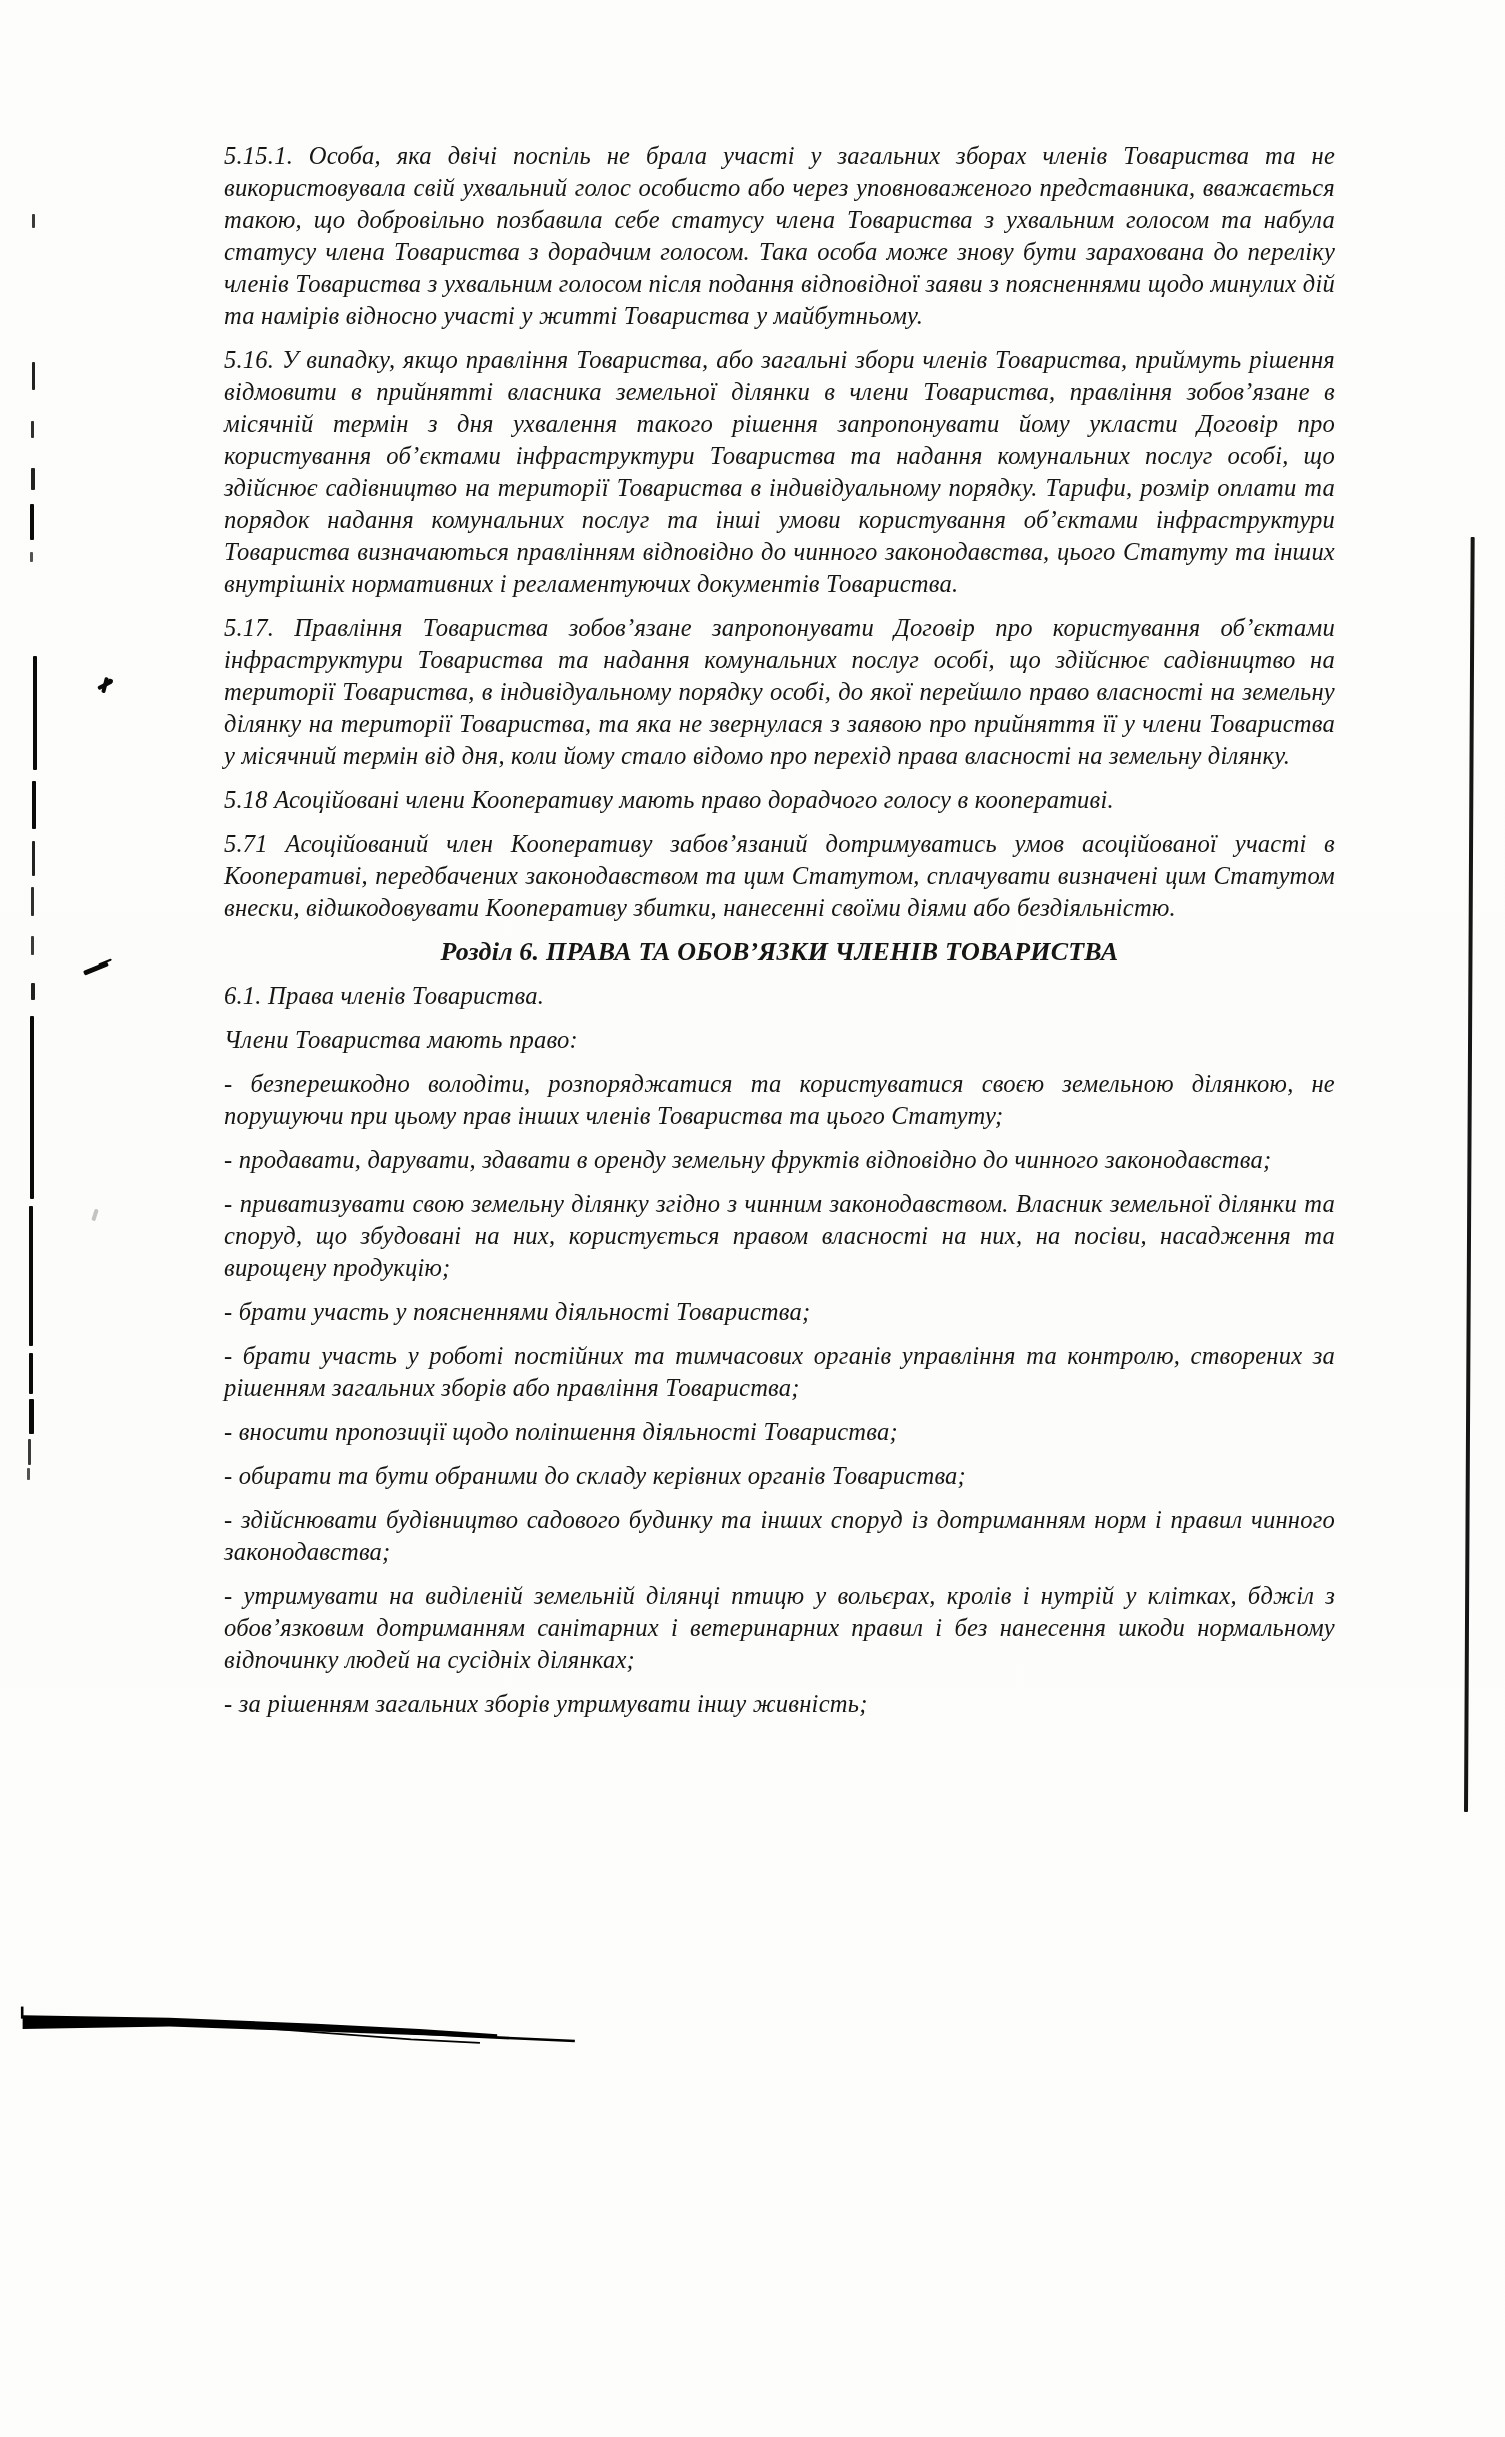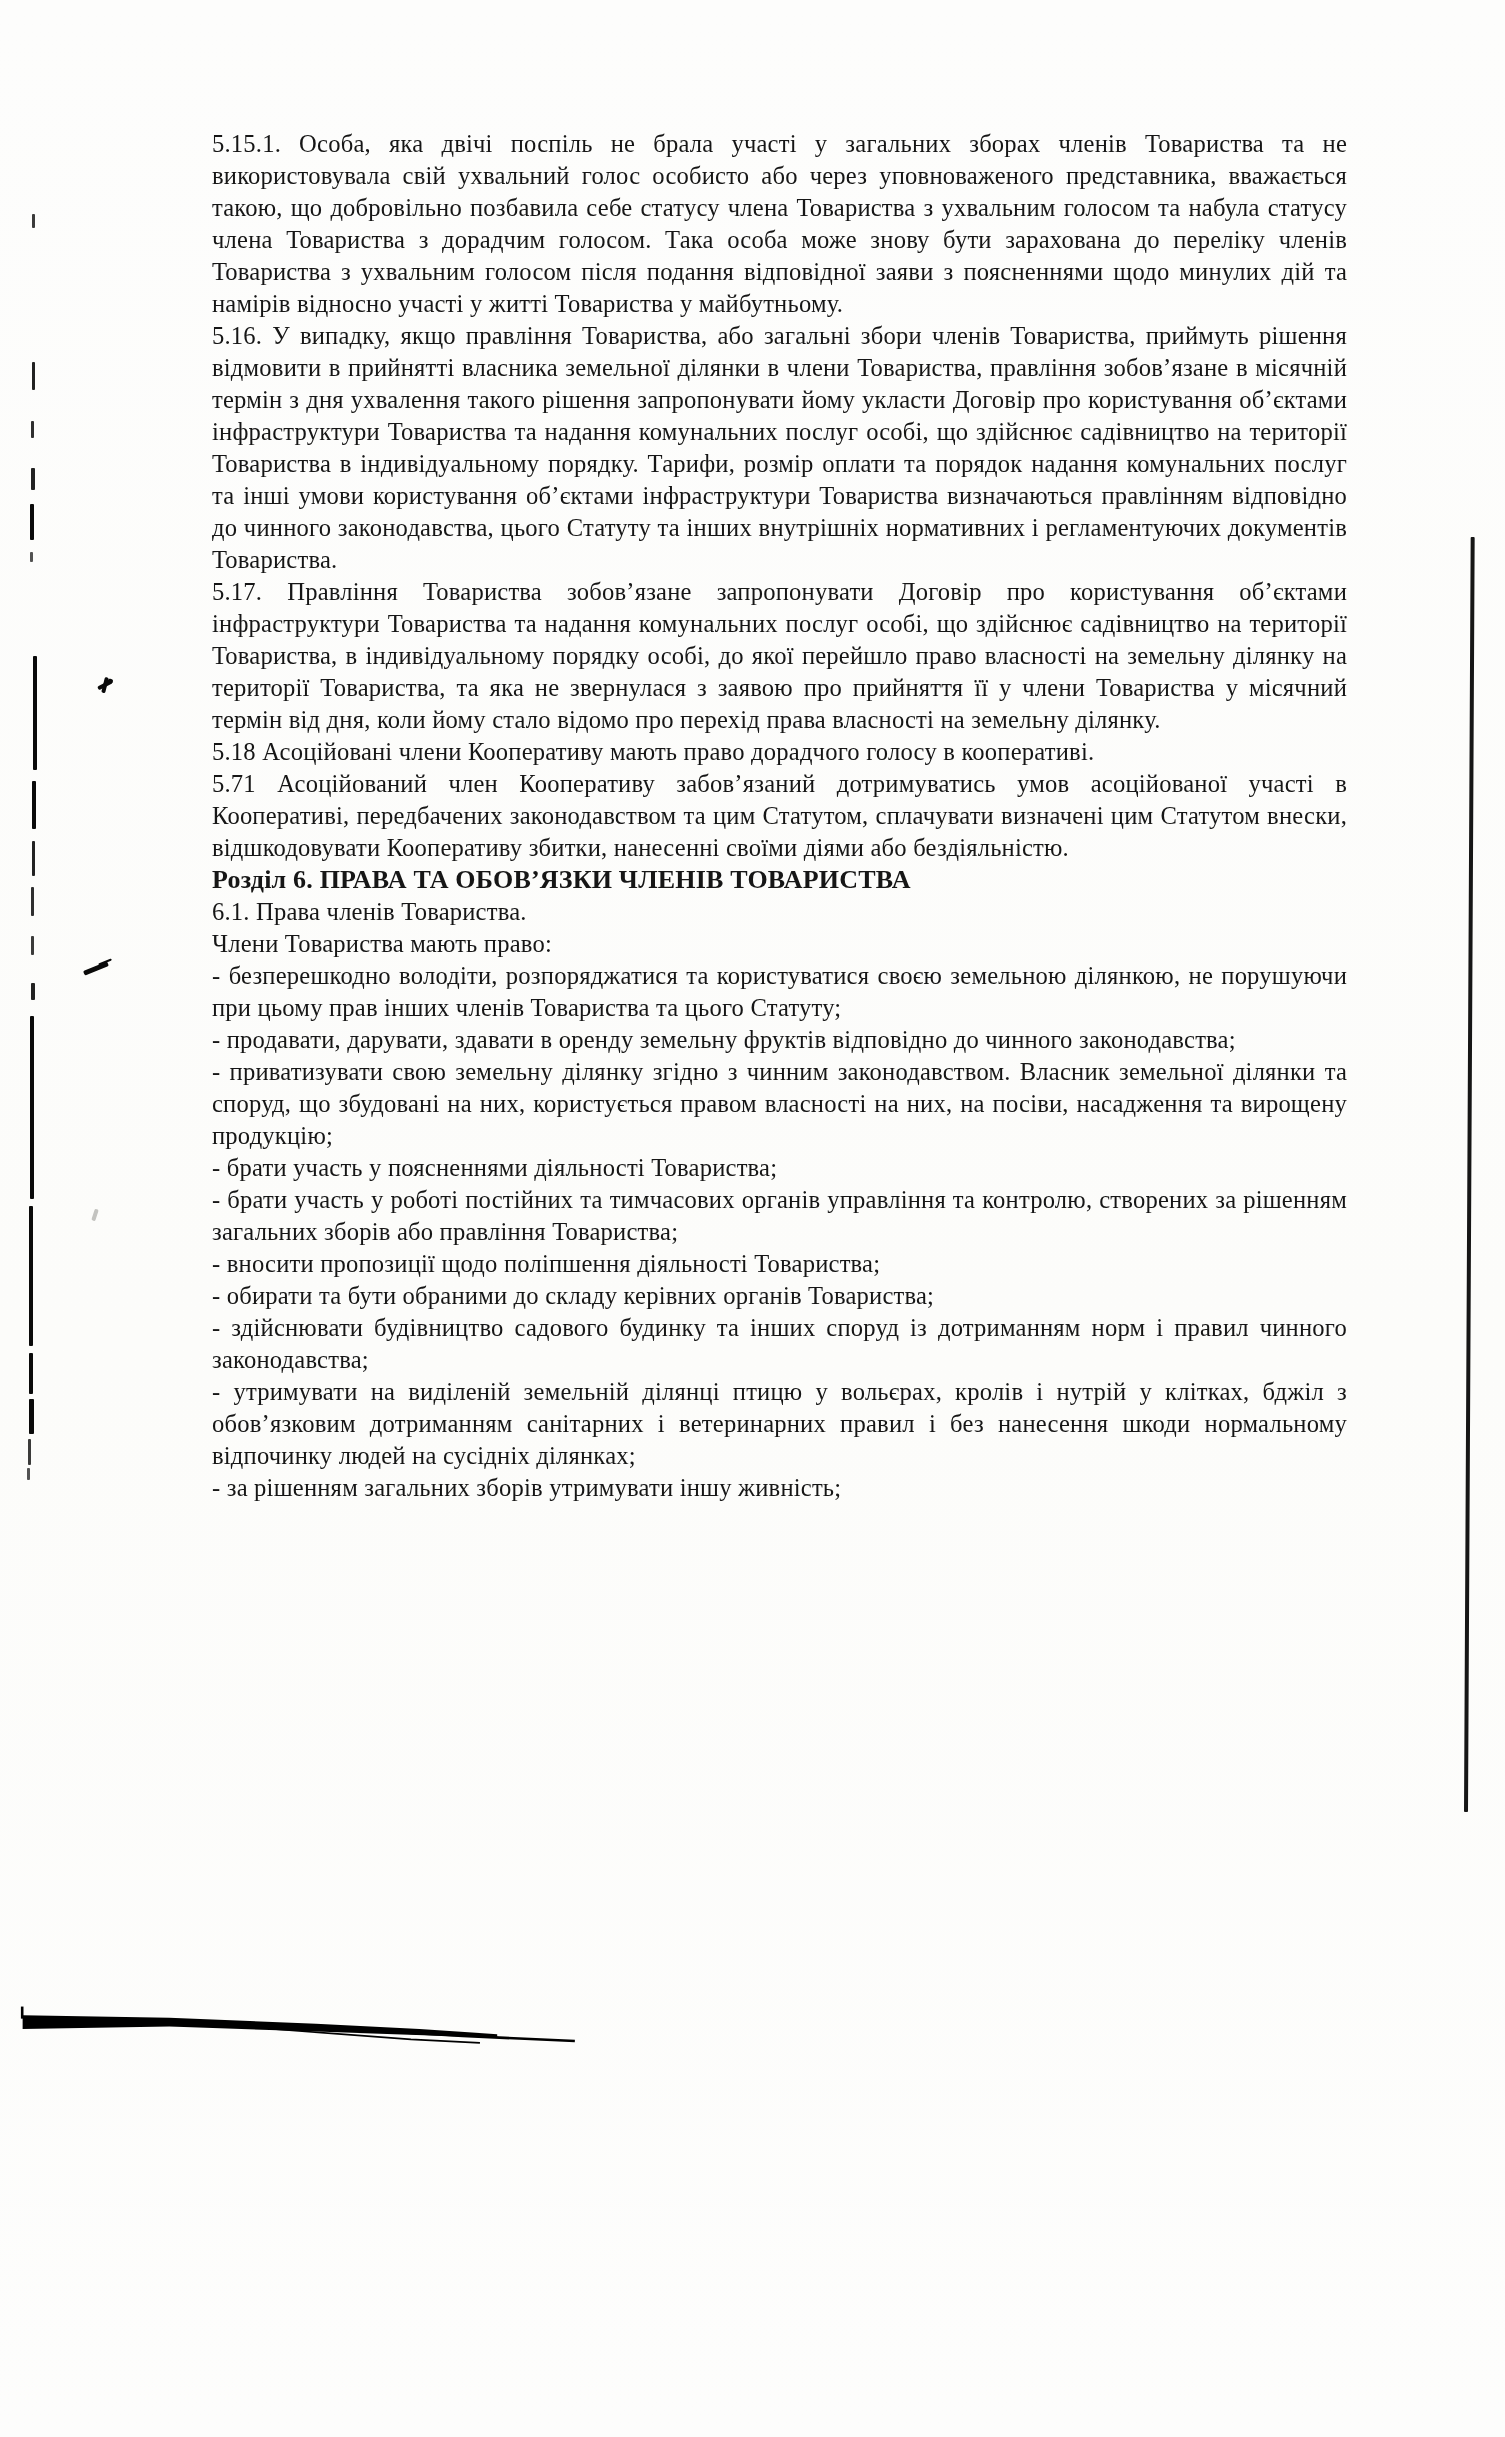--- a/index.html
+++ b/index.html
@@ -15,22 +15,23 @@
     position: absolute;
     left: 212px;
     top: 128px;
     width: 1135px;
     font-size: 24.6px;
     line-height: 32px;
     color: #161616;
     text-align: justify;
     letter-spacing: 0.2px;
   }
-  .page-text p { margin: 0; }
+  .page-text p { margin: 12px; font-style: italic; }
   .heading {
+    text-align: center;
     font-weight: bold;
     font-size: 26px;
   }
   
   .seg { position: absolute; background: #0a0a0a; border-radius: 0.9px; }
   .artifact { position: absolute; }
   .bar { position: absolute; background: #0a0a0a; border-radius: 1.7px; }
   .faint { background: #8a8a86; }
 </style>
 </head>

